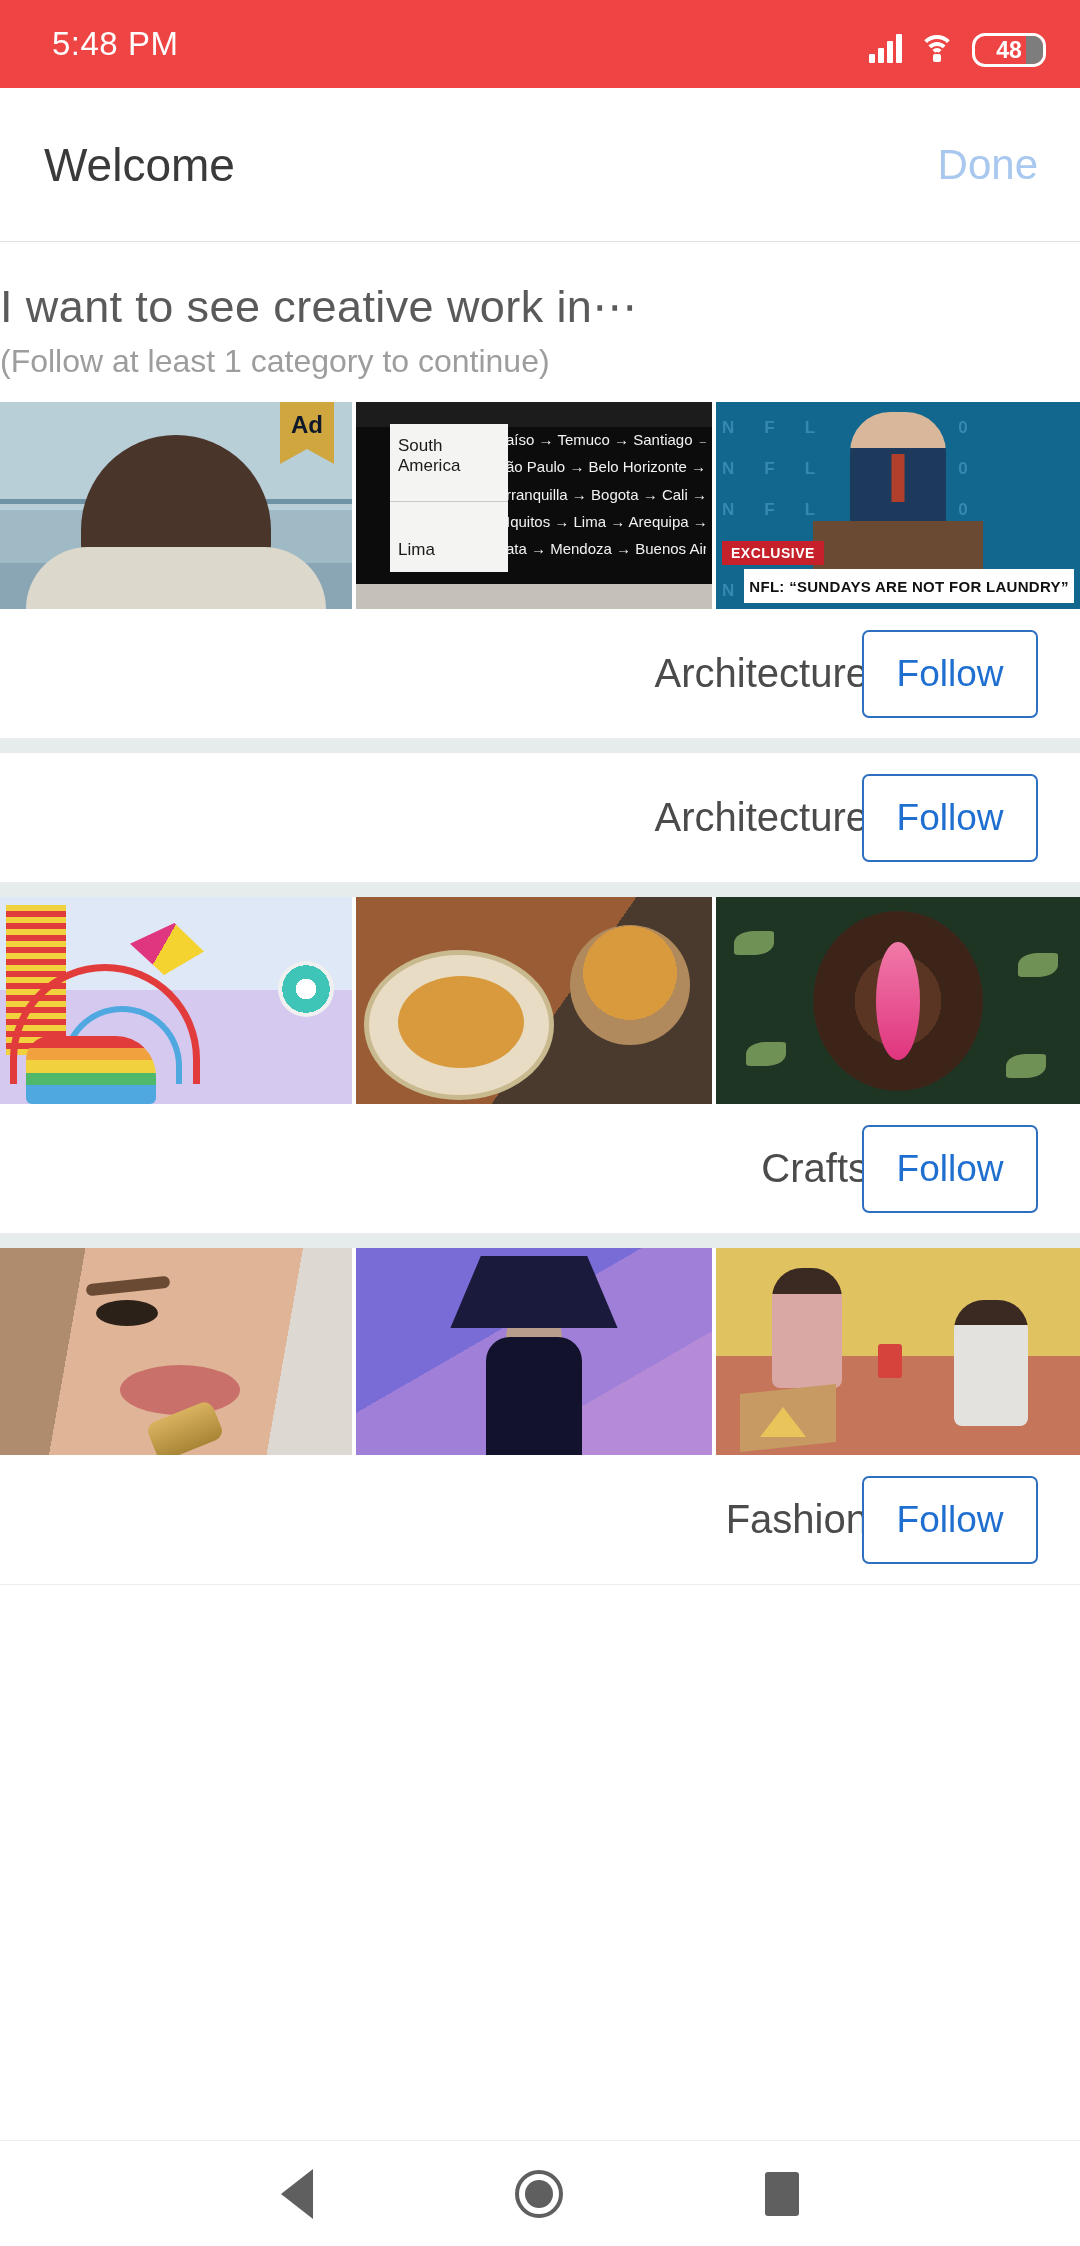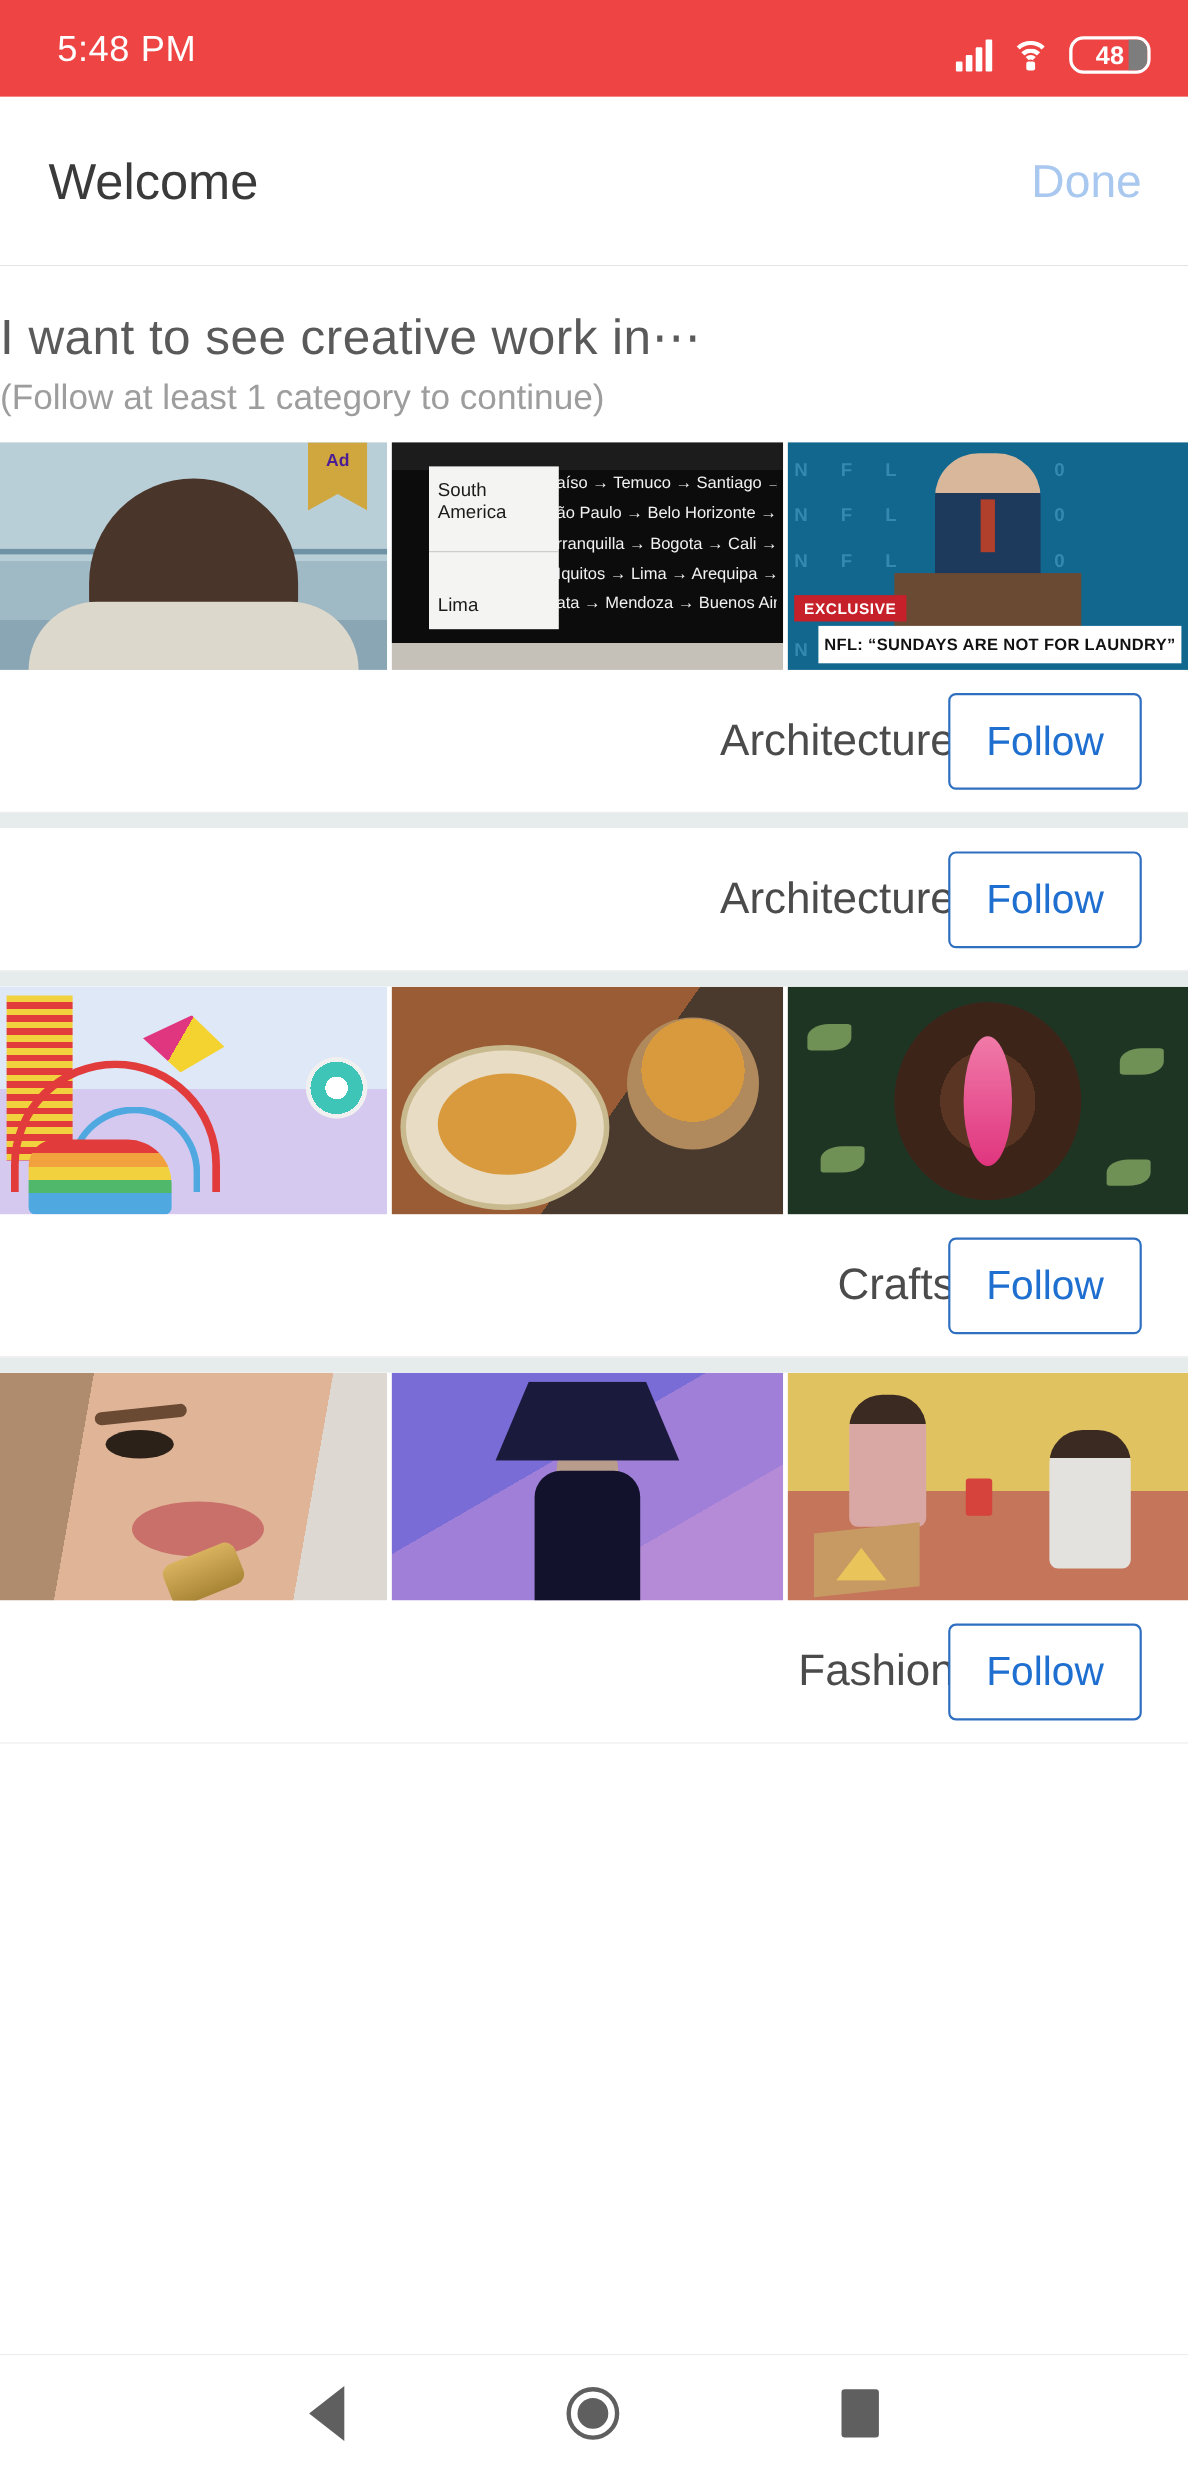--- a/index.html
+++ b/index.html
@@ -11,21 +11,21 @@
     position:relative;
   }
 
   
   .statusbar{
     height:88px; background:#ef4444; color:#ffffff;
     display:flex; align-items:center; justify-content:space-between;
     padding:0 34px 0 52px;
   }
   .status-time{ font-size:33px; letter-spacing:.5px; }
-  .status-icons{ display:flex; align-items:center; gap:17px;margin-top:12px; }
+  .status-icons{ display:flex; gap:17px;margin-top:12px; }
 
   .signal{ display:flex; align-items:flex-end; gap:3px; height:30px; }
   .signal i{ display:block; width:6px; background:#fff; border-radius:1px; }
   .signal i:nth-child(1){ height:9px; }
   .signal i:nth-child(2){ height:15px; }
   .signal i:nth-child(3){ height:22px; }
   .signal i:nth-child(4){ height:29px; }
 
   .wifi{ position:relative; width:36px; height:30px; }
   .wifi span{
@@ -110,21 +110,21 @@
     width:48px; height:48px; border-radius:50%;
     border:4px solid #5f5f5f; display:flex; align-items:center;
     justify-content:center;
   }
   .nav-home i{ width:28px; height:28px; border-radius:50%; background:#5f5f5f; display:block; }
   .nav-recent{ width:34px; height:44px; background:#5f5f5f; border-radius:3px; }
 
   
   .ad-badge{
     position:absolute; top:0; right:18px; width:54px; height:62px;
-    background:#cfa73e; color:#4c1d95; font-size:16px; font-weight:bold;
+    background:#cfa73e; color:#0f172a; font-size:24px; font-weight:bold;
     display:flex; align-items:flex-start; justify-content:center;
     padding-top:9px;
     clip-path:polygon(0 0,100% 0,100% 100%,50% 76%,0 100%);
   }
 
   
   .img-man{ width:100%; height:100%; background:
       radial-gradient(circle at 50% 62%, #c9a48b 0 86px, rgba(0,0,0,0) 87px),
       linear-gradient(#b9cfd8 0 52%, #9fb9c5 52% 78%, #8aa6b4 78% 100%); }
   .img-man .hair{ position:absolute; left:50%; top:16%; transform:translateX(-50%);

